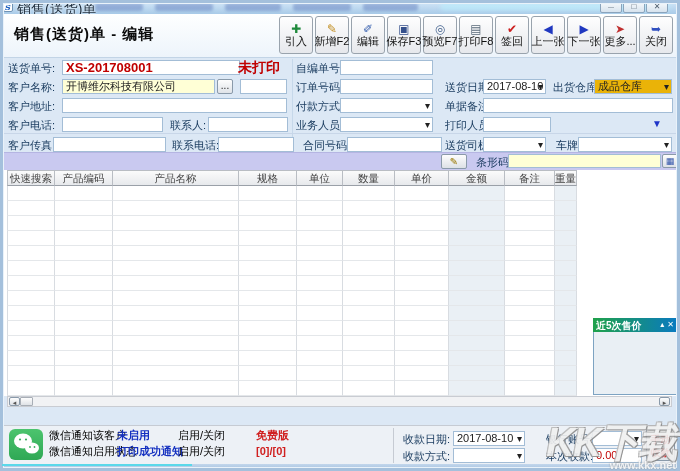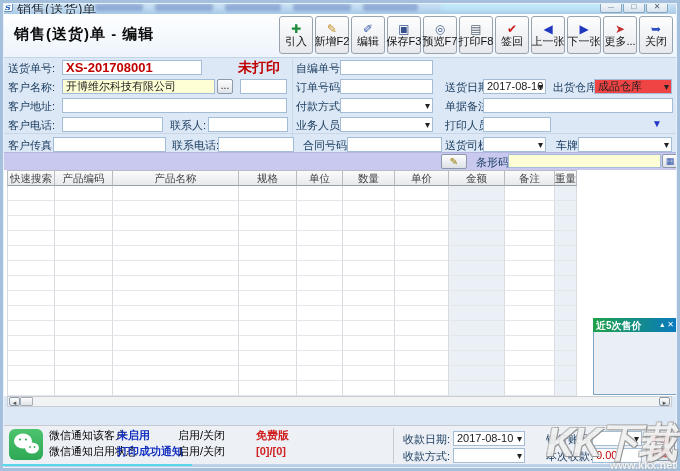--- a/index.html
+++ b/index.html
@@ -156,35 +156,35 @@
           <span class="tlab">更多...</span>
         </div>
         <div class="tbtn">
           <span class="tico" style="color: rgb(48, 79, 192);">➥</span>
           <span class="tlab">关闭</span>
         </div>
       </div>
   </div>
 
   <div class="lbl abs" style="left:8px;top:62px;">送货单号:</div>
-  <div class="inp abs red-big" style="left:62px;top:60px;width:140px;">XS-201708001</div>
+  <div class="inp abs red-big" style="left:62px;top:60px;width:178px;">XS-201708001</div>
   <div id="not-printed" class="abs" style="left:238px;top:59px;">未打印</div>
   <div class="lbl abs" style="left:296px;top:62px;">自编单号:</div>
   <div class="inp abs" style="left:340px;top:60px;width:93px;"></div>
 
   <div class="lbl abs" style="left:8px;top:81px;">客户名称:</div>
   <div class="inp ylw abs" style="left:62px;top:79px;width:153px;">开博维尔科技有限公司</div>
   <div class="dots-btn abs" style="left:217px;top:79px;">...</div>
   <div class="inp abs" style="left:240px;top:79px;width:47px;"></div>
   <div class="lbl abs" style="left:296px;top:81px;">订单号码:</div>
   <div class="inp abs" style="left:340px;top:79px;width:93px;"></div>
   <div class="lbl abs" style="left:445px;top:81px;">送货日期:</div>
   <div class="inp sel abs" style="left:483px;top:79px;width:63px;">2017-08-10</div>
   <div class="lbl abs" style="left:553px;top:81px;">出货仓库:</div>
-  <div class="inp sel abs" style="left:594px;top:79px;width:78px;background:#ef4444;">成品仓库</div>
+  <div class="inp sel abs" style="left:594px;top:79px;width:78px;background:#eab308;">成品仓库</div>
 
   <div class="lbl abs" style="left:8px;top:100px;">客户地址:</div>
   <div class="inp abs" style="left:62px;top:98px;width:225px;"></div>
   <div class="lbl abs" style="left:296px;top:100px;">付款方式:</div>
   <div class="inp sel abs" style="left:340px;top:98px;width:93px;"></div>
   <div class="lbl abs" style="left:445px;top:100px;">单据备注:</div>
   <div class="inp abs" style="left:483px;top:98px;width:190px;"></div>
 
   <div class="lbl abs" style="left:8px;top:119px;">客户电话:</div>
   <div class="inp abs" style="left:62px;top:117px;width:101px;"></div>

